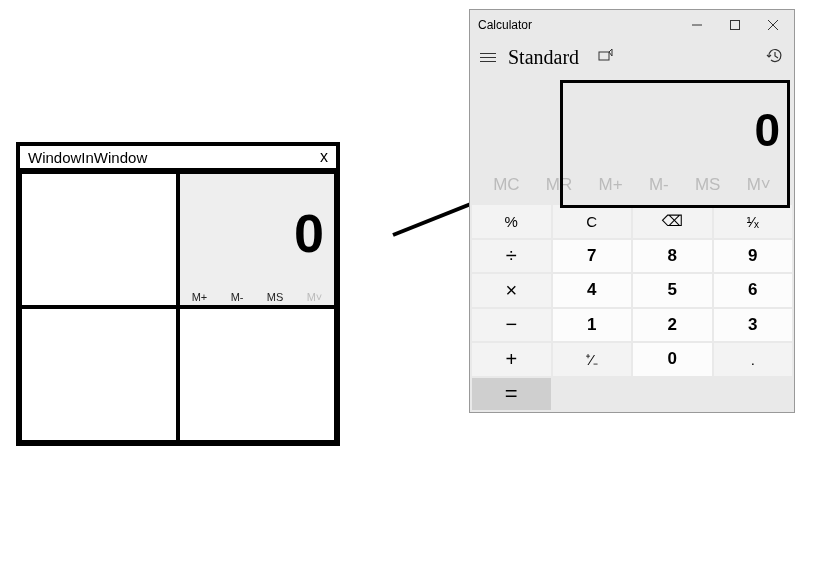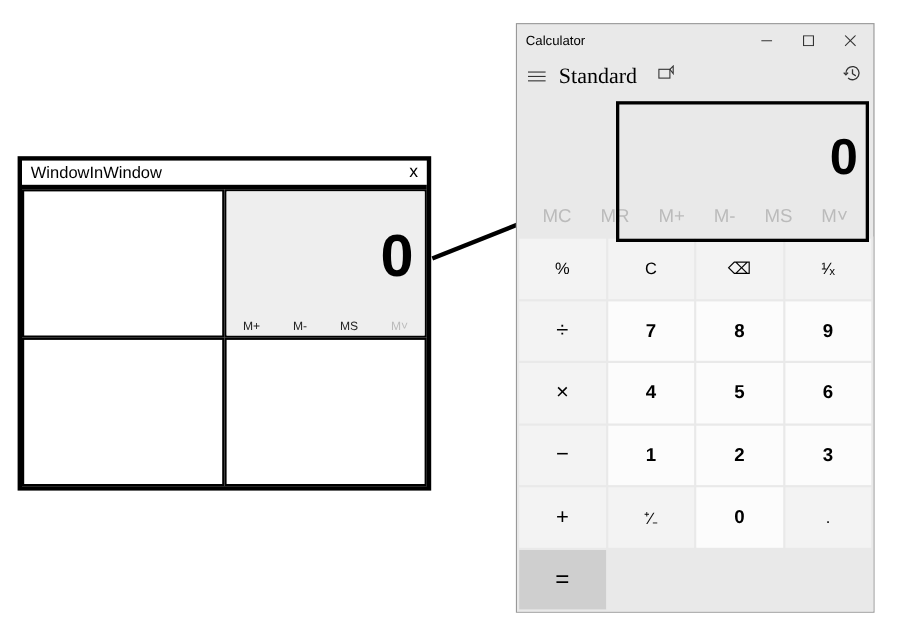--- a/index.html
+++ b/index.html
@@ -13,21 +13,21 @@
       width: 817px;
       height: 566px;
       position: relative;
     }
     
     
     .wiw-container {
       position: absolute;
       left: 16px;
       top: 142px;
-      width: 376px;
+      width: 324px;
       border: 4px solid black;
     }
     .wiw-titlebar {
       display: flex;
       justify-content: space-between;
       align-items: center;
       border-bottom: 4px solid black;
       padding: 2px 8px;
       font-size: 15px;
     }
@@ -80,26 +80,25 @@
       top: 0;
       pointer-events: none;
     }
     
     
     .calc-window {
       position: absolute;
       left: 469px;
       top: 9px;
       width: 326px;
-      height: 536px;
+      height: 404px;
       border: 1px solid #999;
       background: #e9e9e9;
       display: flex;
       flex-direction: column;
-      margin-top: 12px;
     }
     .calc-titlebar {
       display: flex;
       align-items: center;
       padding: 6px 8px;
       font-size: 12px;
       gap: 6px;
     }
     .calc-title {
       flex: 1;

